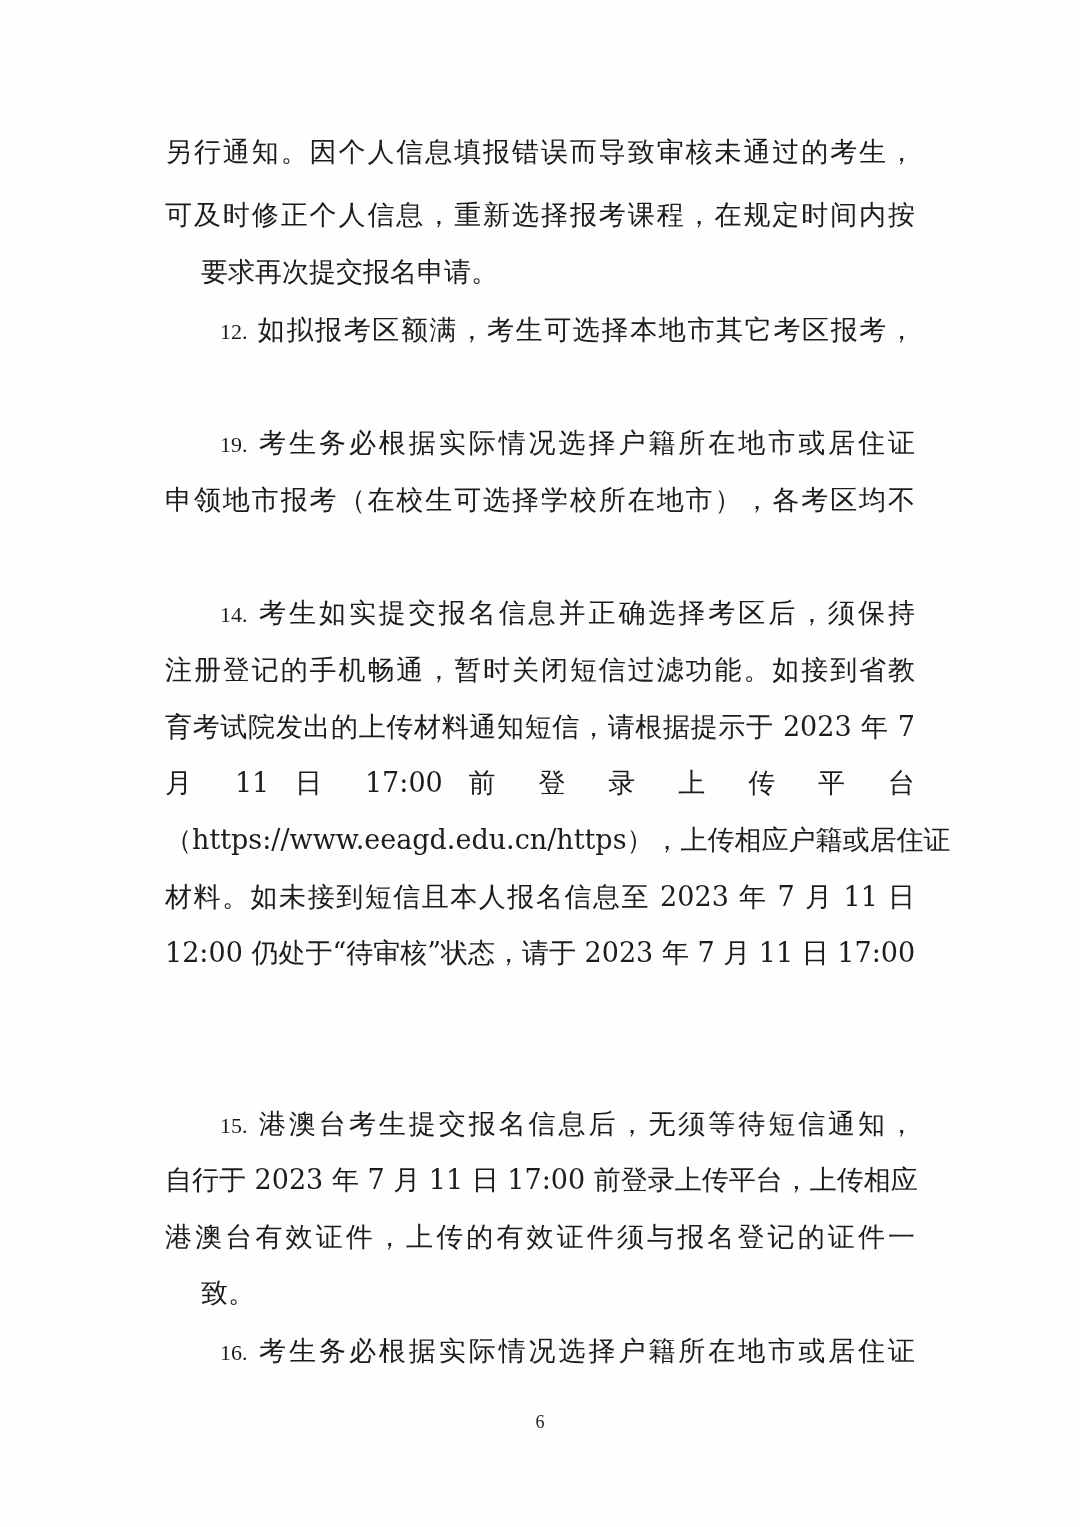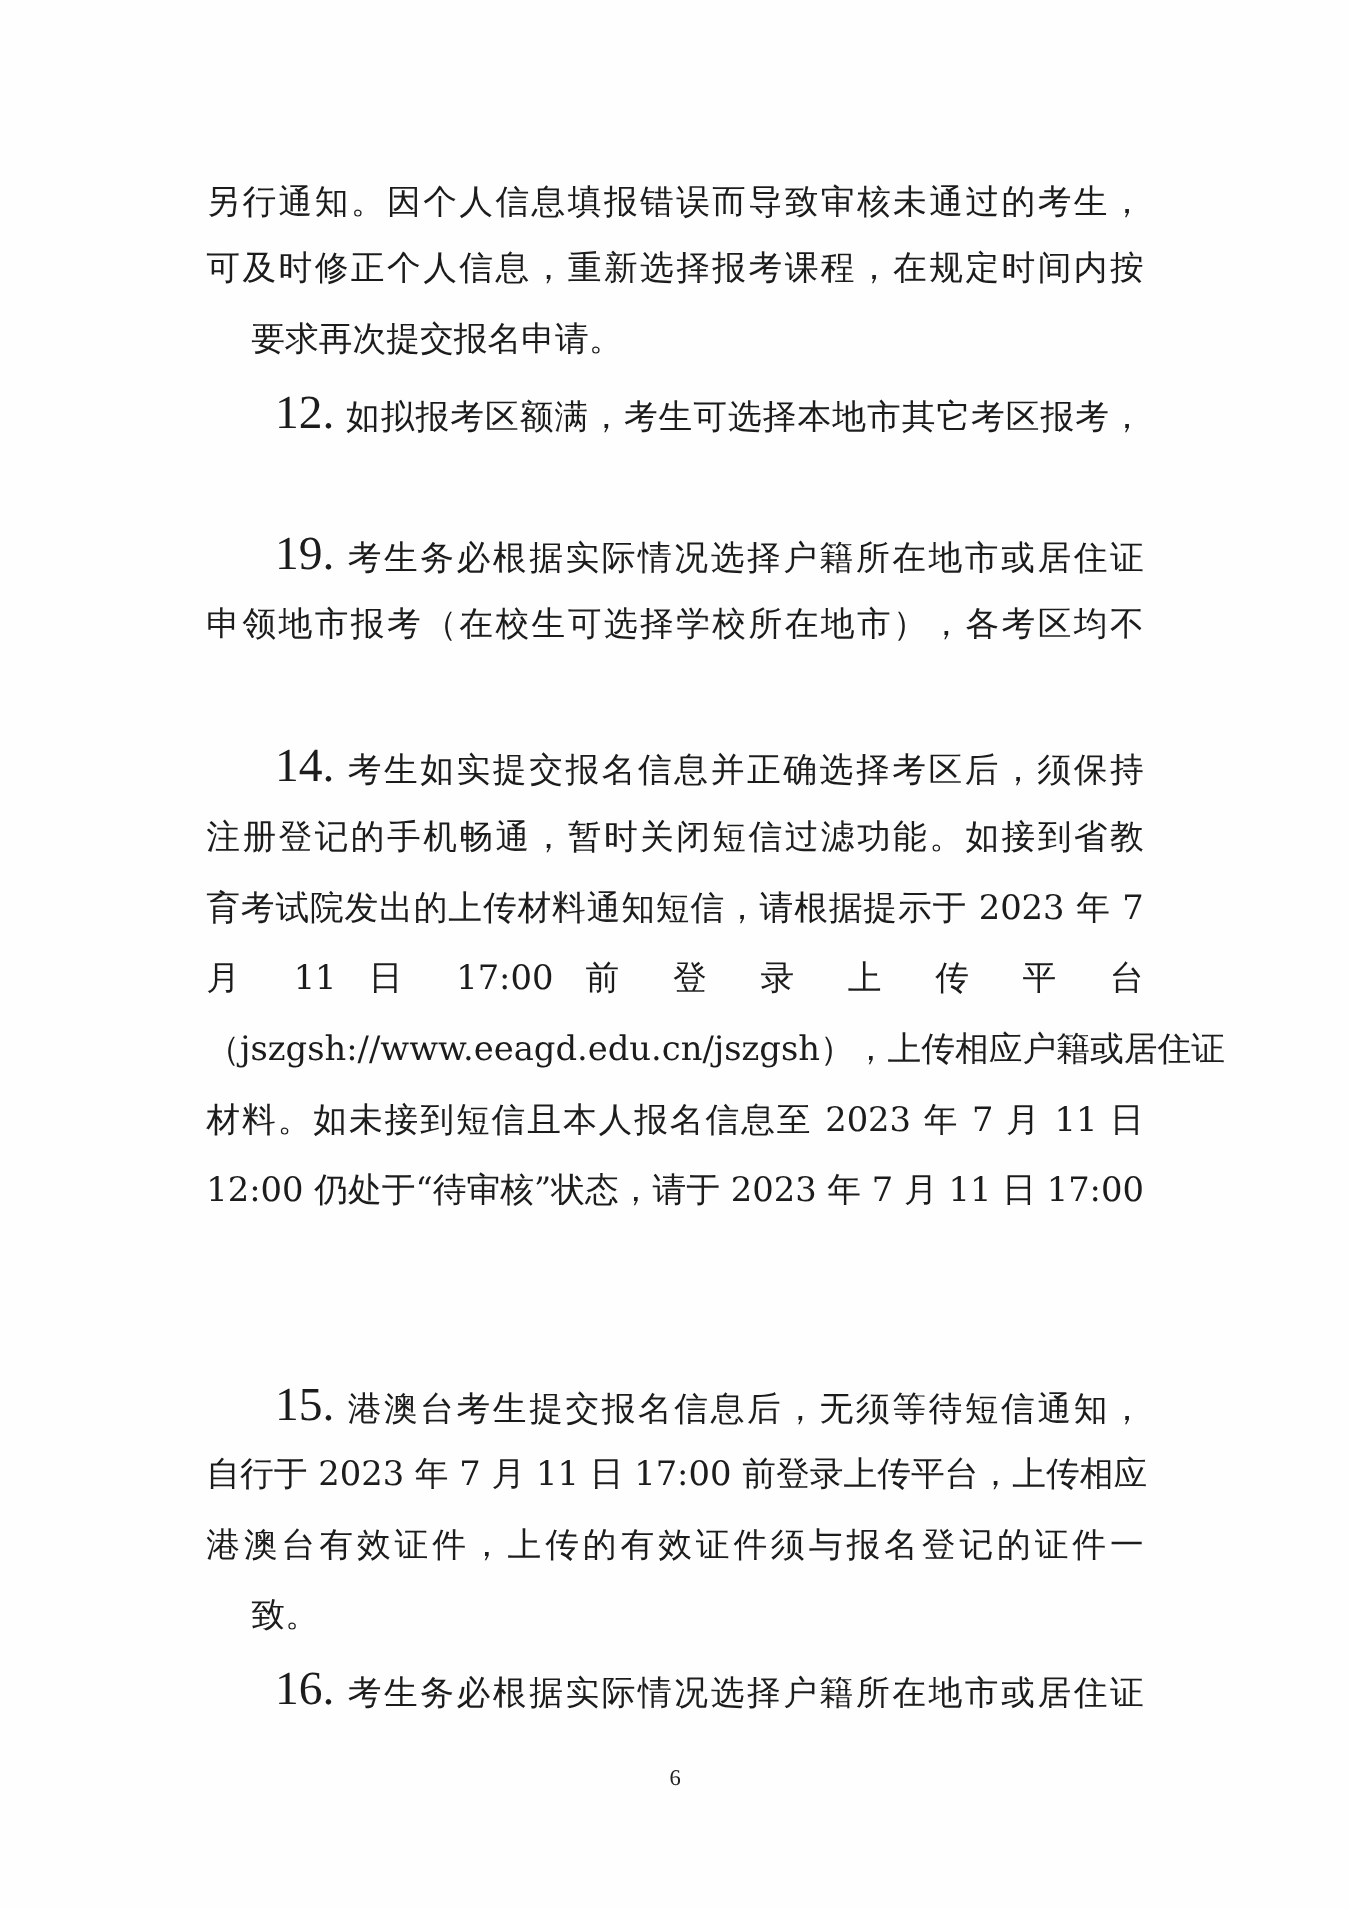--- a/index.html
+++ b/index.html
@@ -17,34 +17,34 @@
     height: 40px;
     font-size: 27px;
     line-height: 40px;
     white-space: nowrap;
     text-align: justify;
     text-align-last: justify;
     letter-spacing: 0;
   }
   .line.indent { left: 220px; width: 695px; }
   .line.last { text-align-last: left; margin-left: 36px; }
-  .line .num, .line .latin { font-family: "Liberation Serif", "DejaVu Serif", serif; font-size: 38px; }
+  .line .num, .line .latin { font-family: "Liberation Serif", "DejaVu Serif", serif; font-size: 22px; }
   .page-number {
     position: absolute; left: 0; width: 1080px; top: 1412px;
     text-align: center;
     font-family: "Liberation Serif", serif;
     font-size: 18px; color: #222;
   }
 </style>
 </head>
 <body>
 
 <div class="page">
 
-  <div class="line" style="top:142px">另行通知。因个人信息填报错误而导致审核未通过的考生，</div>
+  <div class="line" style="top:132px">另行通知。因个人信息填报错误而导致审核未通过的考生，</div>
   <div class="line" style="top:195px">可及时修正个人信息，重新选择报考课程，在规定时间内按</div>
   <div class="line last" style="top:252px">要求再次提交报名申请。</div>
 
   <div class="line indent" style="top:310px">
     <span class="num">12.</span>
     <span>如拟报考区额满，考生可选择本地市其它考区报考，</span>
   </div>
 
   <div class="line indent" style="top:423px">
     <span class="num">19.</span>
@@ -52,21 +52,21 @@
   </div>
   <div class="line" style="top:480px">申领地市报考（在校生可选择学校所在地市），各考区均不</div>
 
   <div class="line indent" style="top:593px">
     <span class="num">14.</span>
     <span>考生如实提交报名信息并正确选择考区后，须保持</span>
   </div>
   <div class="line" style="top:650px">注册登记的手机畅通，暂时关闭短信过滤功能。如接到省教</div>
   <div class="line" style="top:707px">育考试院发出的上传材料通知短信，请根据提示于 2023 年 7</div>
   <div class="line" style="top:763px; word-spacing:0">月 11 日 17:00 前 登 录 上 传 平 台</div>
-  <div class="line" style="top:820px">（jszgsh://www.eeagd.edu.cn/jszgsh），上传相应户籍或居住证</div>
+  <div class="line" style="top:820px">（https://www.eeagd.edu.cn/https），上传相应户籍或居住证</div>
   <div class="line" style="top:877px">材料。如未接到短信且本人报名信息至 2023 年 7 月 11 日</div>
   <div class="line" style="top:933px">12:00 仍处于“待审核”状态，请于 2023 年 7 月 11 日 17:00</div>
 
   <div class="line indent" style="top:1104px">
     <span class="num">15.</span>
     <span>港澳台考生提交报名信息后，无须等待短信通知，</span>
   </div>
   <div class="line" style="top:1160px">自行于 2023 年 7 月 11 日 17:00 前登录上传平台，上传相应</div>
   <div class="line" style="top:1217px">港澳台有效证件，上传的有效证件须与报名登记的证件一</div>
   <div class="line last" style="top:1273px">致。</div>

